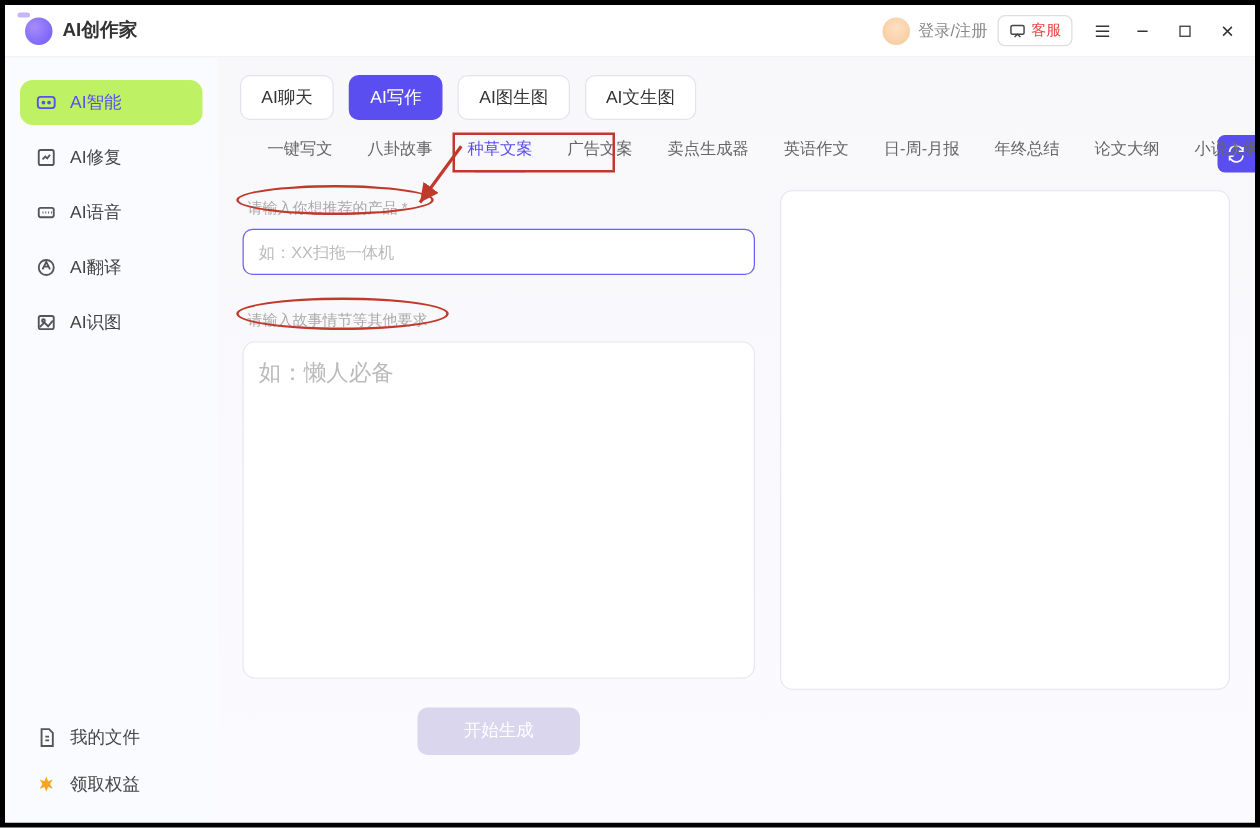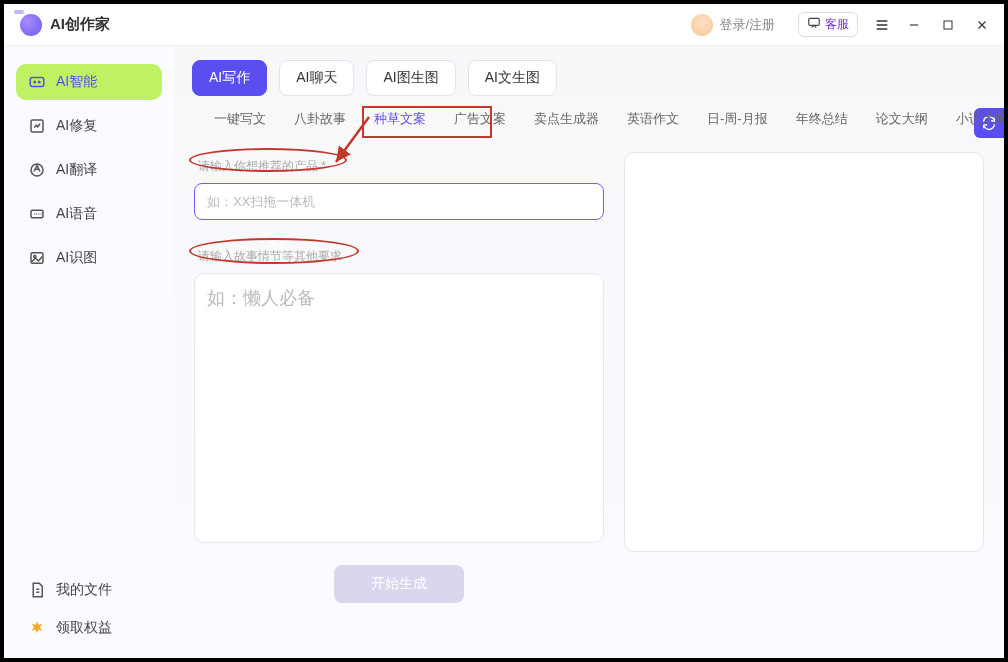--- a/index.html
+++ b/index.html
@@ -37,32 +37,32 @@
   .app-logo::before {
     content: "";
     position: absolute;
     left: -6px; top: -4px;
     width: 10px; height: 4px;
     border-radius: 2px;
     background: #c4b5fd;
   }
   .app-title { font-weight: 600; font-size: 15px; color: #333; }
   .titlebar-spacer { flex: 1; }
-  .user-area { display: flex; align-items: center; margin-right: 23px; }
+  .user-area { display: flex; align-items: center; margin-right: 8px; }
   .avatar {
     width: 22px; height: 22px; border-radius: 50%;
     background: radial-gradient(circle at 50% 40%, #ffe0c2, #f5c89a);
     margin-right: 6px;
   }
   .login-text { font-size: 13px; color: #888; }
 
   .support-btn {
-    display: flex; 
+    display: flex; align-items: center;
     border: 1px solid #ddd; border-radius: 6px;
-    padding: 3px 8px; font-size: 12px; color: #6d28d9;
+    padding: 3px 8px; font-size: 12px; color: #ef4444;
     margin-right: 10px; cursor: pointer;
   }
   .support-btn svg { margin-right: 4px; }
 
   .menu-icon, .winctrl { width: 28px; height: 28px; display: flex; align-items: center; justify-content: center; cursor: pointer; color: #333; }
   .winctrls { display: flex; gap: 6px; margin-left: 4px; }
 
   
   .body-row { flex: 1; display: flex; min-height: 0; }
 
@@ -260,34 +260,34 @@
           <svg width="18" height="18" viewBox="0 0 24 24" fill="none" stroke="#555" stroke-width="2">
               <rect x="4" y="4" width="16" height="16" rx="2"></rect>
               <path d="M8 14l3-3 2 2 3-4"></path>
             </svg>
         </span>
         <span>AI修复</span>
       </div>
       <div class="sidebar-item">
         <span class="sicon">
           <svg width="18" height="18" viewBox="0 0 24 24" fill="none" stroke="#555" stroke-width="2">
+              <rect x="4" y="7" width="16" height="10" rx="2"></rect>
+              <path d="M8 12h1m2 0h1m2 0h1m2 0h1"></path>
+            </svg>
+        </span>
+        <span>AI语音</span>
+      </div>
+      <div class="sidebar-item">
+        <span class="sicon">
+          <svg width="18" height="18" viewBox="0 0 24 24" fill="none" stroke="#555" stroke-width="2">
               <circle cx="12" cy="12" r="8"></circle>
               <path d="M8 14l4-8 4 8M9.5 11h5"></path>
             </svg>
         </span>
         <span>AI翻译</span>
-      </div>
-      <div class="sidebar-item">
-        <span class="sicon">
-          <svg width="18" height="18" viewBox="0 0 24 24" fill="none" stroke="#555" stroke-width="2">
-              <rect x="4" y="7" width="16" height="10" rx="2"></rect>
-              <path d="M8 12h1m2 0h1m2 0h1m2 0h1"></path>
-            </svg>
-        </span>
-        <span>AI语音</span>
       </div>
       <div class="sidebar-item">
         <span class="sicon">
           <svg width="18" height="18" viewBox="0 0 24 24" fill="none" stroke="#555" stroke-width="2">
               <rect x="4" y="5" width="16" height="14" rx="2"></rect>
               <circle cx="9" cy="10" r="1.5"></circle>
               <path d="M5 17l5-5 4 4 5-6"></path>
             </svg>
         </span>
         <span>AI识图</span>
@@ -312,22 +312,22 @@
               </svg>
           </span>
           <span>领取权益</span>
         </div>
       </div>
     </div>
 
     <div class="main">
 
       <div class="mode-tabs">
+        <div class="mode-tab"><span>AI聊天</span></div>
         <div class="mode-tab active"><span>AI写作</span></div>
-        <div class="mode-tab"><span>AI聊天</span></div>
         <div class="mode-tab"><span>AI图生图</span></div>
         <div class="mode-tab"><span>AI文生图</span></div>
       </div>
 
       <div class="refresh-fab">
         <svg width="16" height="16" viewBox="0 0 24 24" fill="none" stroke="#fff" stroke-width="2">
             <path d="M4 10a8 8 0 0114-5l2 2M20 14a8 8 0 01-14 5l-2-2"></path>
             <path d="M20 4v5h-5M4 20v-5h5"></path>
           </svg>
       </div>

